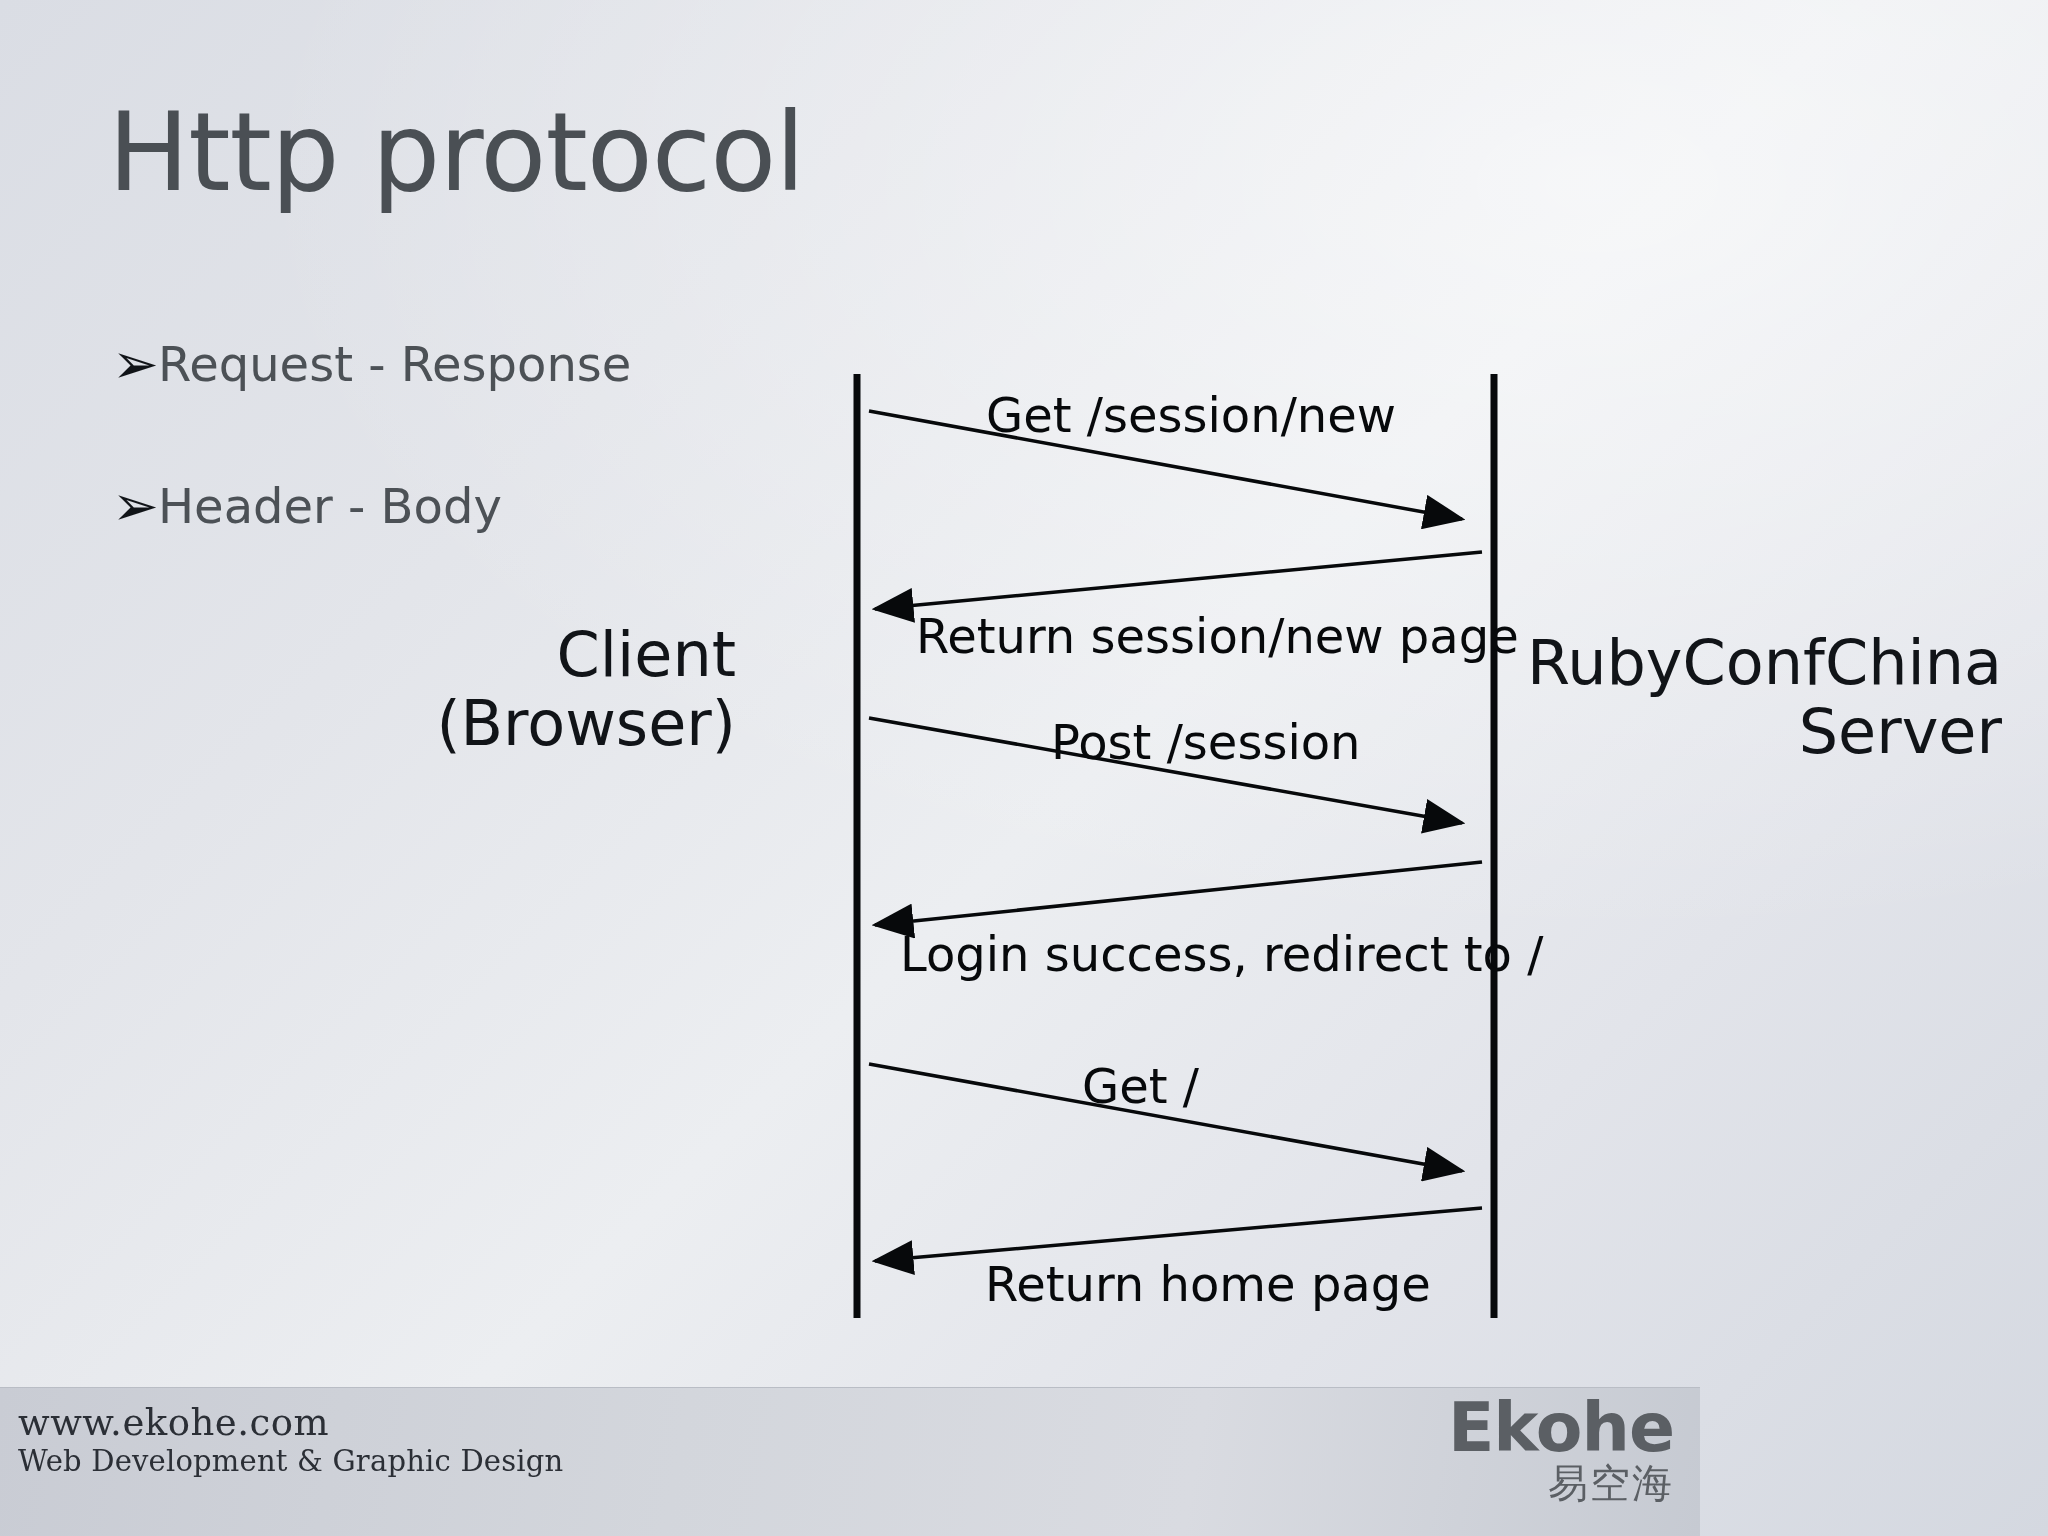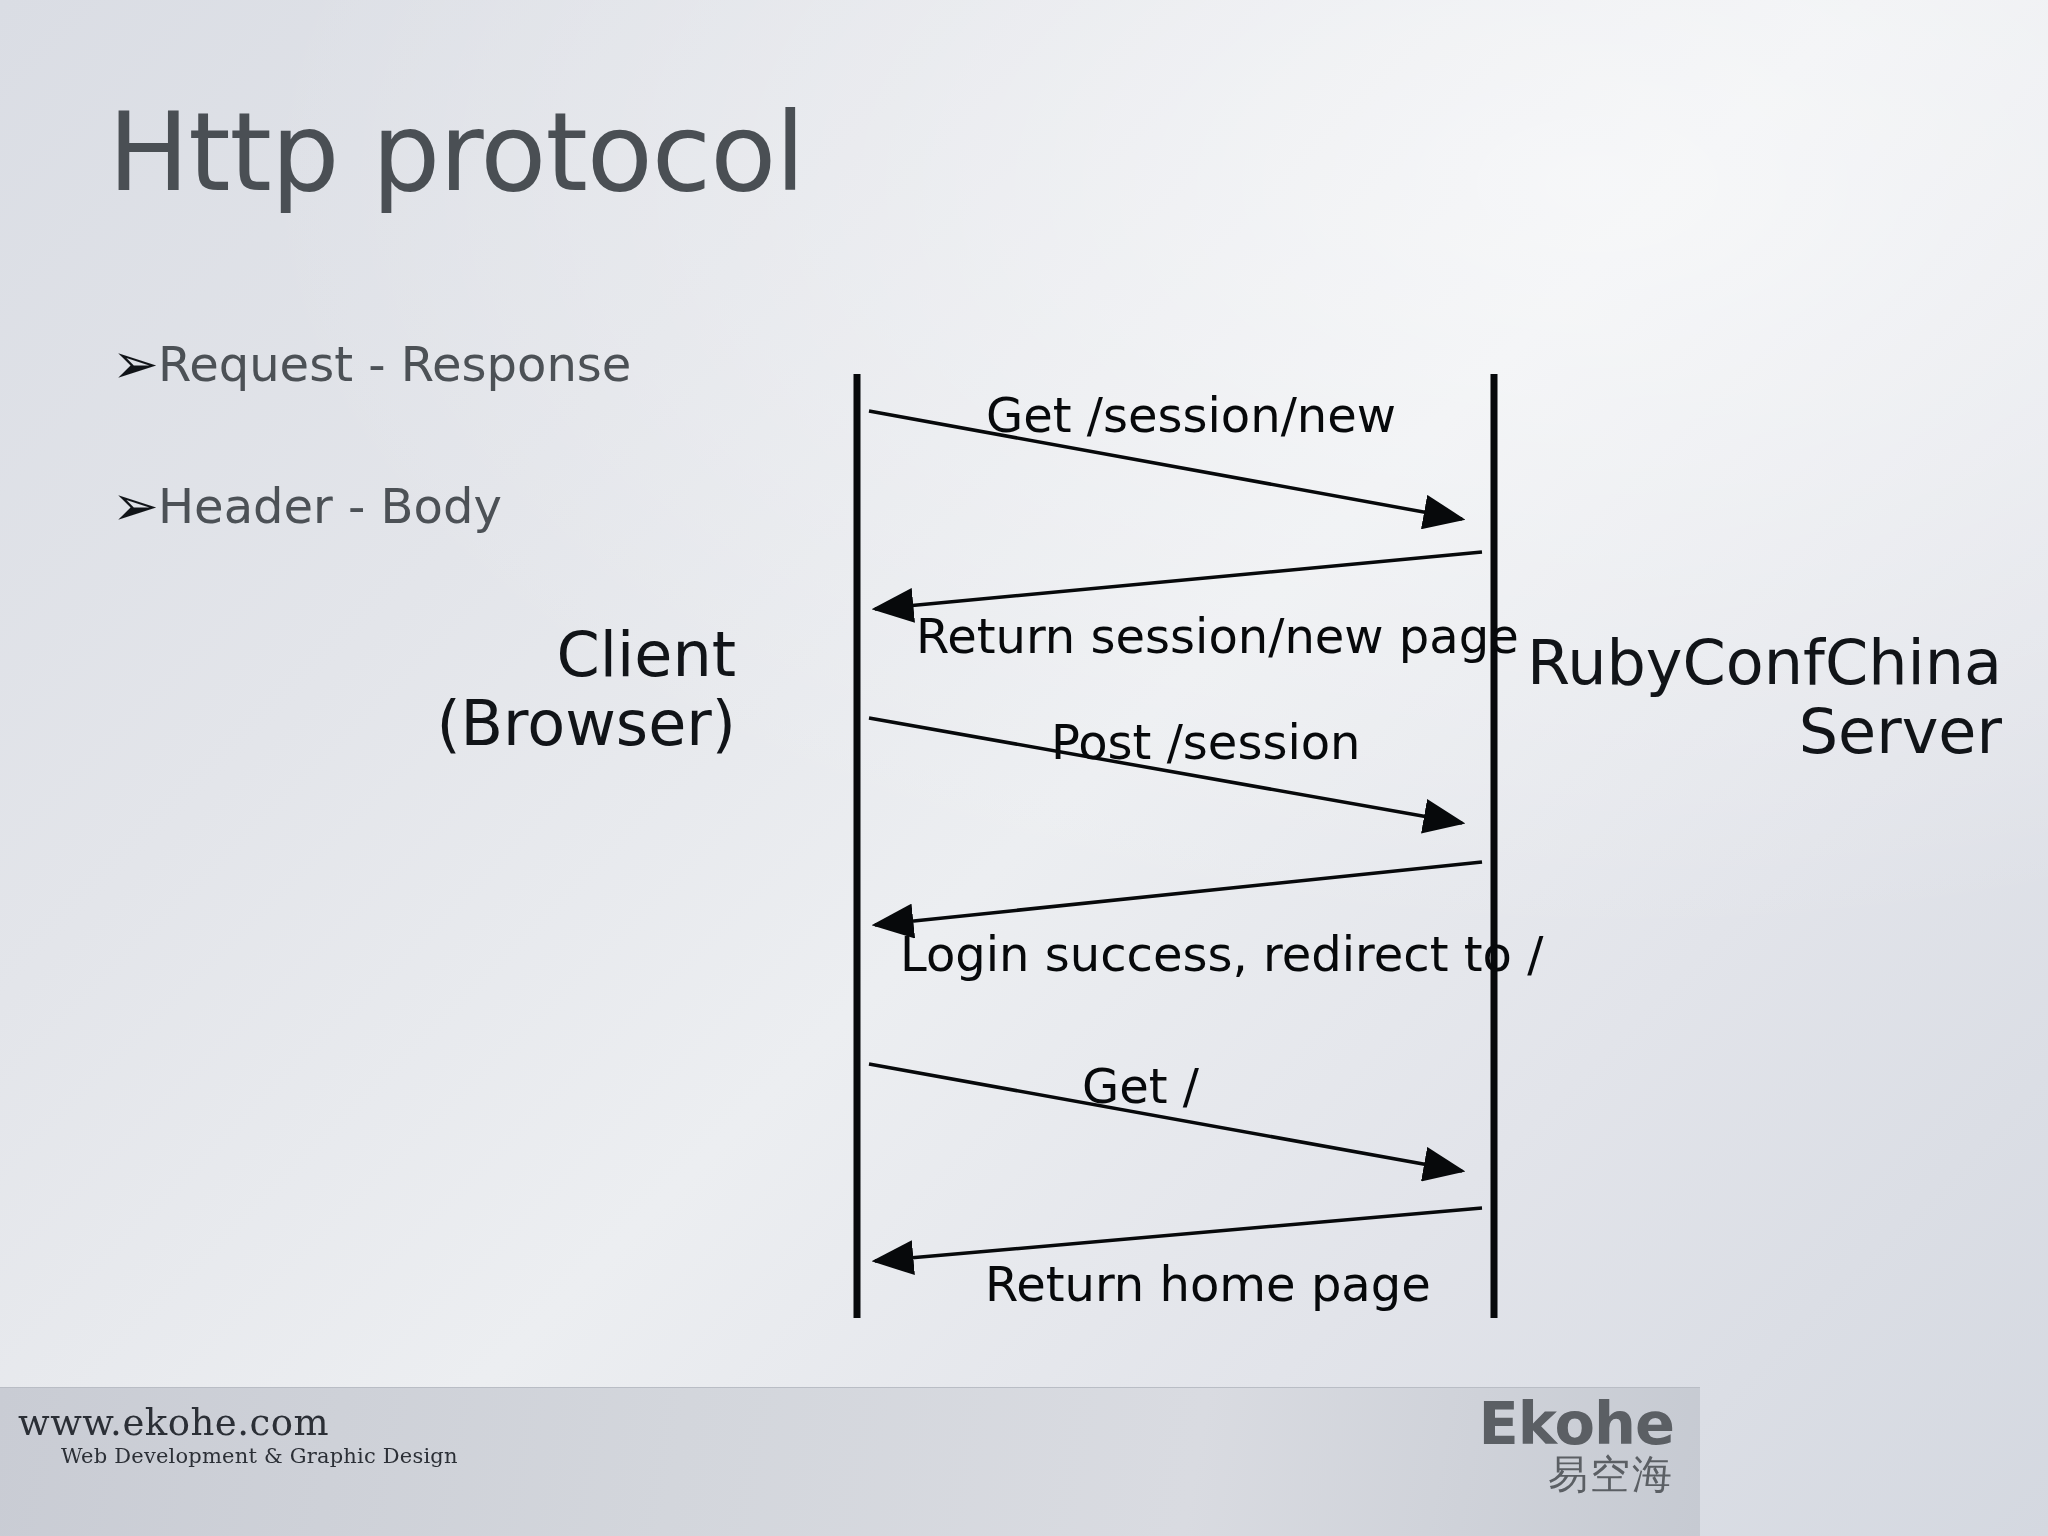--- a/index.html
+++ b/index.html
@@ -105,40 +105,39 @@
     top: 14px;
     color: #2b2f36;
     font-family: "DejaVu Serif", serif;
   }
   #footer-url {
     font-size: 37px;
     line-height: 1.12;
     letter-spacing: 0.5px;
   }
   #footer-tag1 {
-    font-size: 21px;
+    font-size: 29px;
     line-height: 1.25;
     letter-spacing: 0.2px;
-    margin-left: 43px;
   }
   #footer-tag2 {
     font-size: 25px;
     line-height: 1.25;
     letter-spacing: 0.2px;
   }
   #logo {
     position: absolute;
     right: 26px;
     top: 8px;
     text-align: right;
   }
   #logo-word {
     font-family: "DejaVu Sans", sans-serif;
     font-weight: bold;
-    font-size: 59px;
+    font-size: 68px;
     line-height: 0.95;
     color: #5b5f64;
     letter-spacing: -1px;
   }
   #logo-cjk {
     font-family: "DejaVu Sans", sans-serif;
     font-weight: normal;
     font-size: 40px;
     line-height: 1.0;
     color: #5b5f64;

